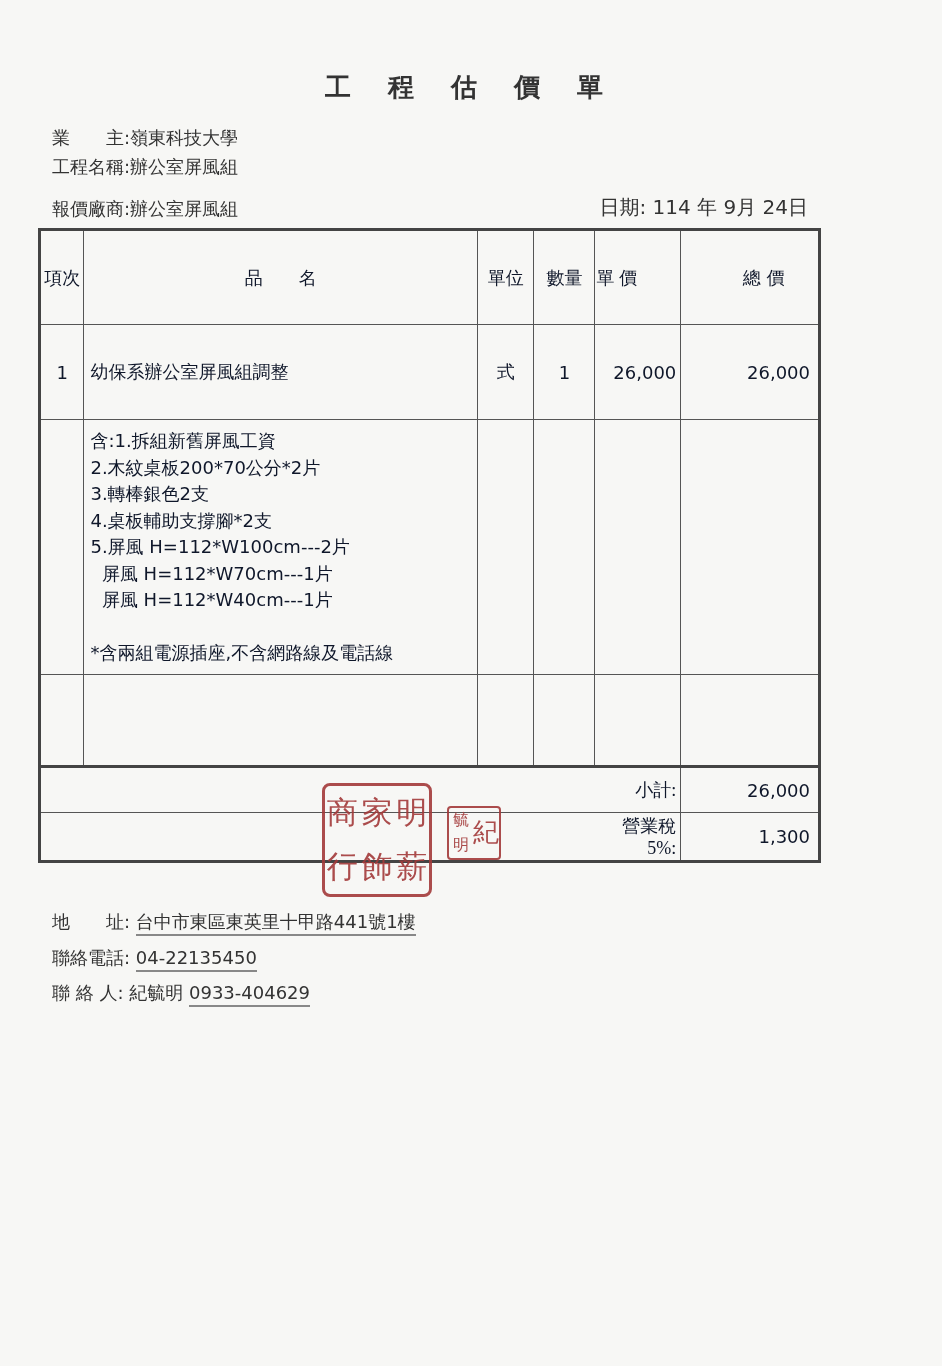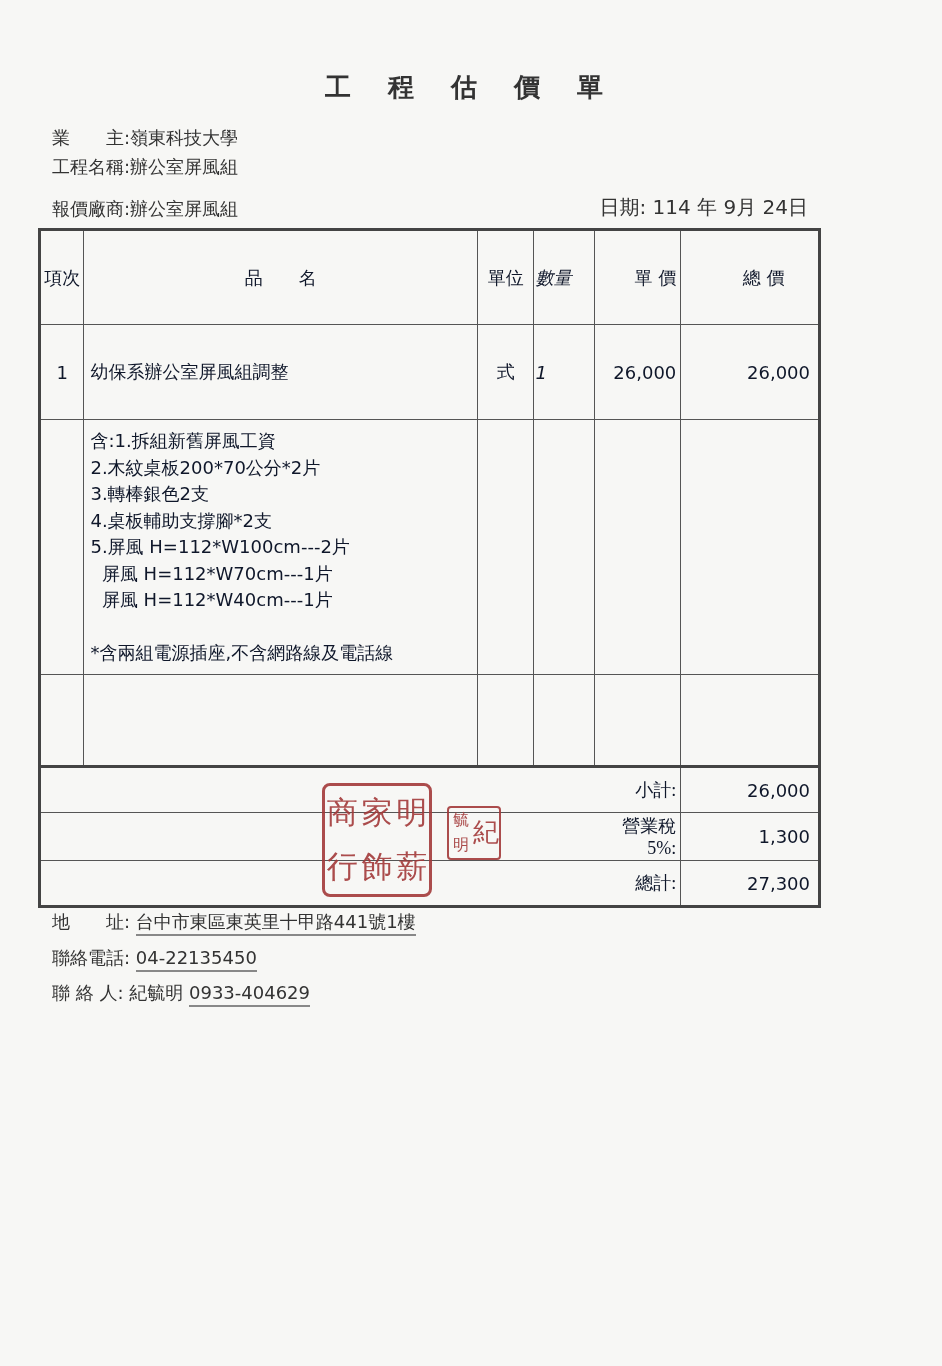--- a/index.html
+++ b/index.html
@@ -18,21 +18,21 @@
   table.quote {
     position:absolute; left:38px; top:228px; width:783px; border-collapse:collapse;
     border:3px solid #444;
   }
   table.quote td, table.quote th {
     border:1.5px solid #555; font-size:18px; color:#0f172a; font-weight:normal;
   }
   .c-no { width:46px; text-align:center; }
   .c-name { width:400px; }
   .c-unit { width:62px; text-align:center; }
-  .c-qty { width:68px; text-align:left;font-style:italic; }
+  .c-qty { width:68px; text-align:center; }
   .c-price { width:84px; text-align:right; padding-right:4px; }
   .c-total { width:100px; text-align:right; padding-right:8px;padding-left:36px; }
   tr.head { height:95px; }
   tr.item { height:95px; }
   tr.detail { height:255px; }
   tr.blank { height:92px; }
   tr.sum { height:46px; }
   .detail-text { padding:8px 6px; vertical-align:top; line-height:26.5px; font-size:17.5px; }
   .detail-text div { white-space:pre; }
   .sum-label { text-align:right; padding-right:4px; border-left:none !important;font-family:Liberation Serif, serif; }
@@ -76,21 +76,21 @@
   <span>114 年 9月 24日</span>
 </div>
 
 <table class="quote">
   <tbody>
       <tr class="head">
     <th class="c-no">項次</th>
     <th class="c-name" style="text-align:center;">品　　名</th>
     <th class="c-unit">單位</th>
     <th class="c-qty">數量</th>
-    <th class="c-price" style="text-align:right;">單 價</th>
+    <th class="c-price" style="text-align:left;font-family:Liberation Serif, serif;">單 價</th>
     <th class="c-total" style="text-align:center;">總 價</th>
   </tr>
   <tr class="item">
     <td class="c-no">1</td>
     <td class="c-name" style="padding-left:6px;">幼保系辦公室屏風組調整</td>
     <td class="c-unit">式</td>
     <td class="c-qty">1</td>
     <td class="c-price">26,000</td>
     <td class="c-total">26,000</td>
   </tr>
@@ -123,25 +123,20 @@
   <tr class="sum" style="border-top:3px solid #444;">
     <td class="sum-left" colspan="4"></td>
     <td class="sum-label">小計:</td>
     <td class="c-total">26,000</td>
   </tr>
   <tr class="sum">
     <td class="sum-left" colspan="4"></td>
     <td class="sum-label">營業稅5%:</td>
     <td class="c-total">1,300</td>
   </tr>
-  <tr class="sum">
-    <td class="sum-left" colspan="4"></td>
-    <td class="sum-label">總計:</td>
-    <td class="c-total">27,300</td>
-  </tr>
 </tbody>
   </table>
 
 <div class="stamp-big">
   <span>商</span>
   <span>家</span>
   <span>明</span>
   <span>行</span>
   <span>飾</span>
   <span>薪</span>

